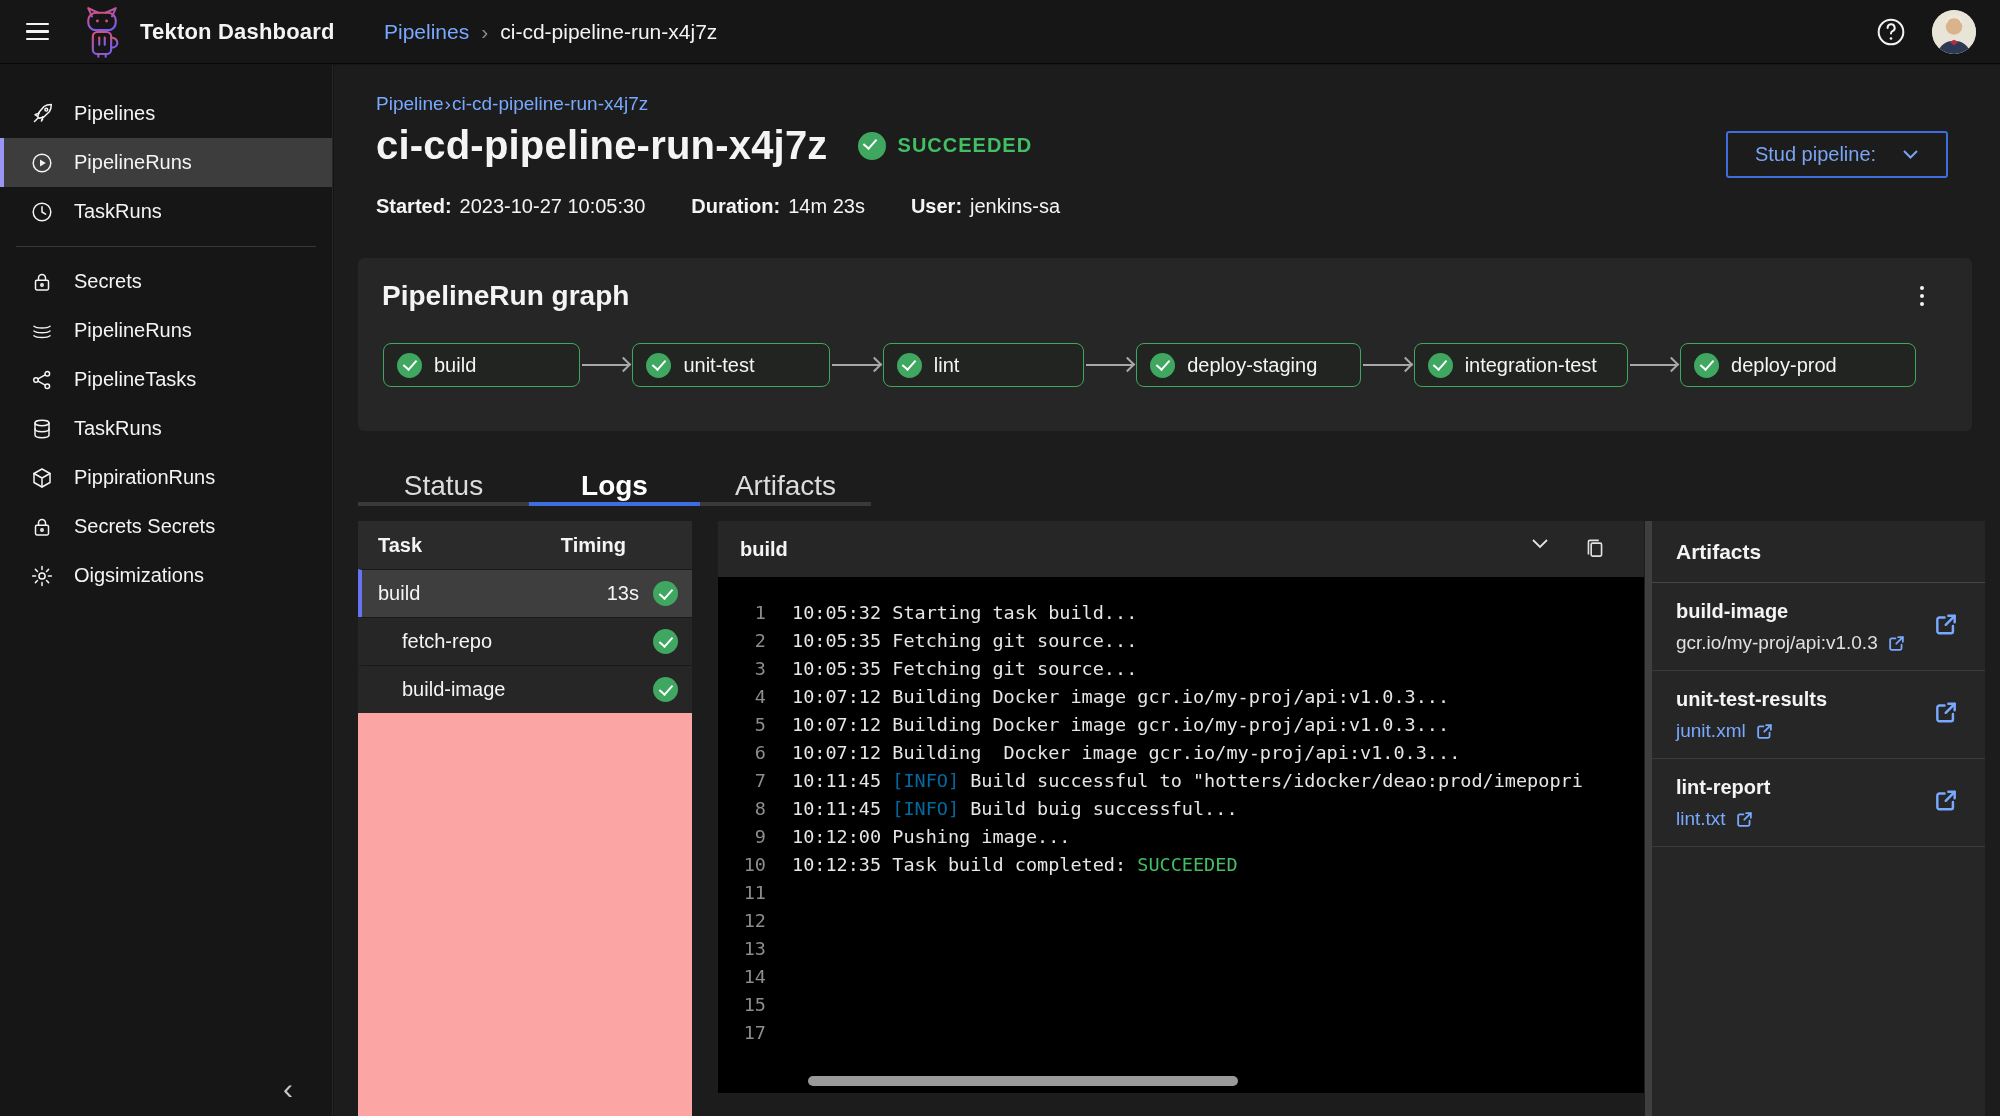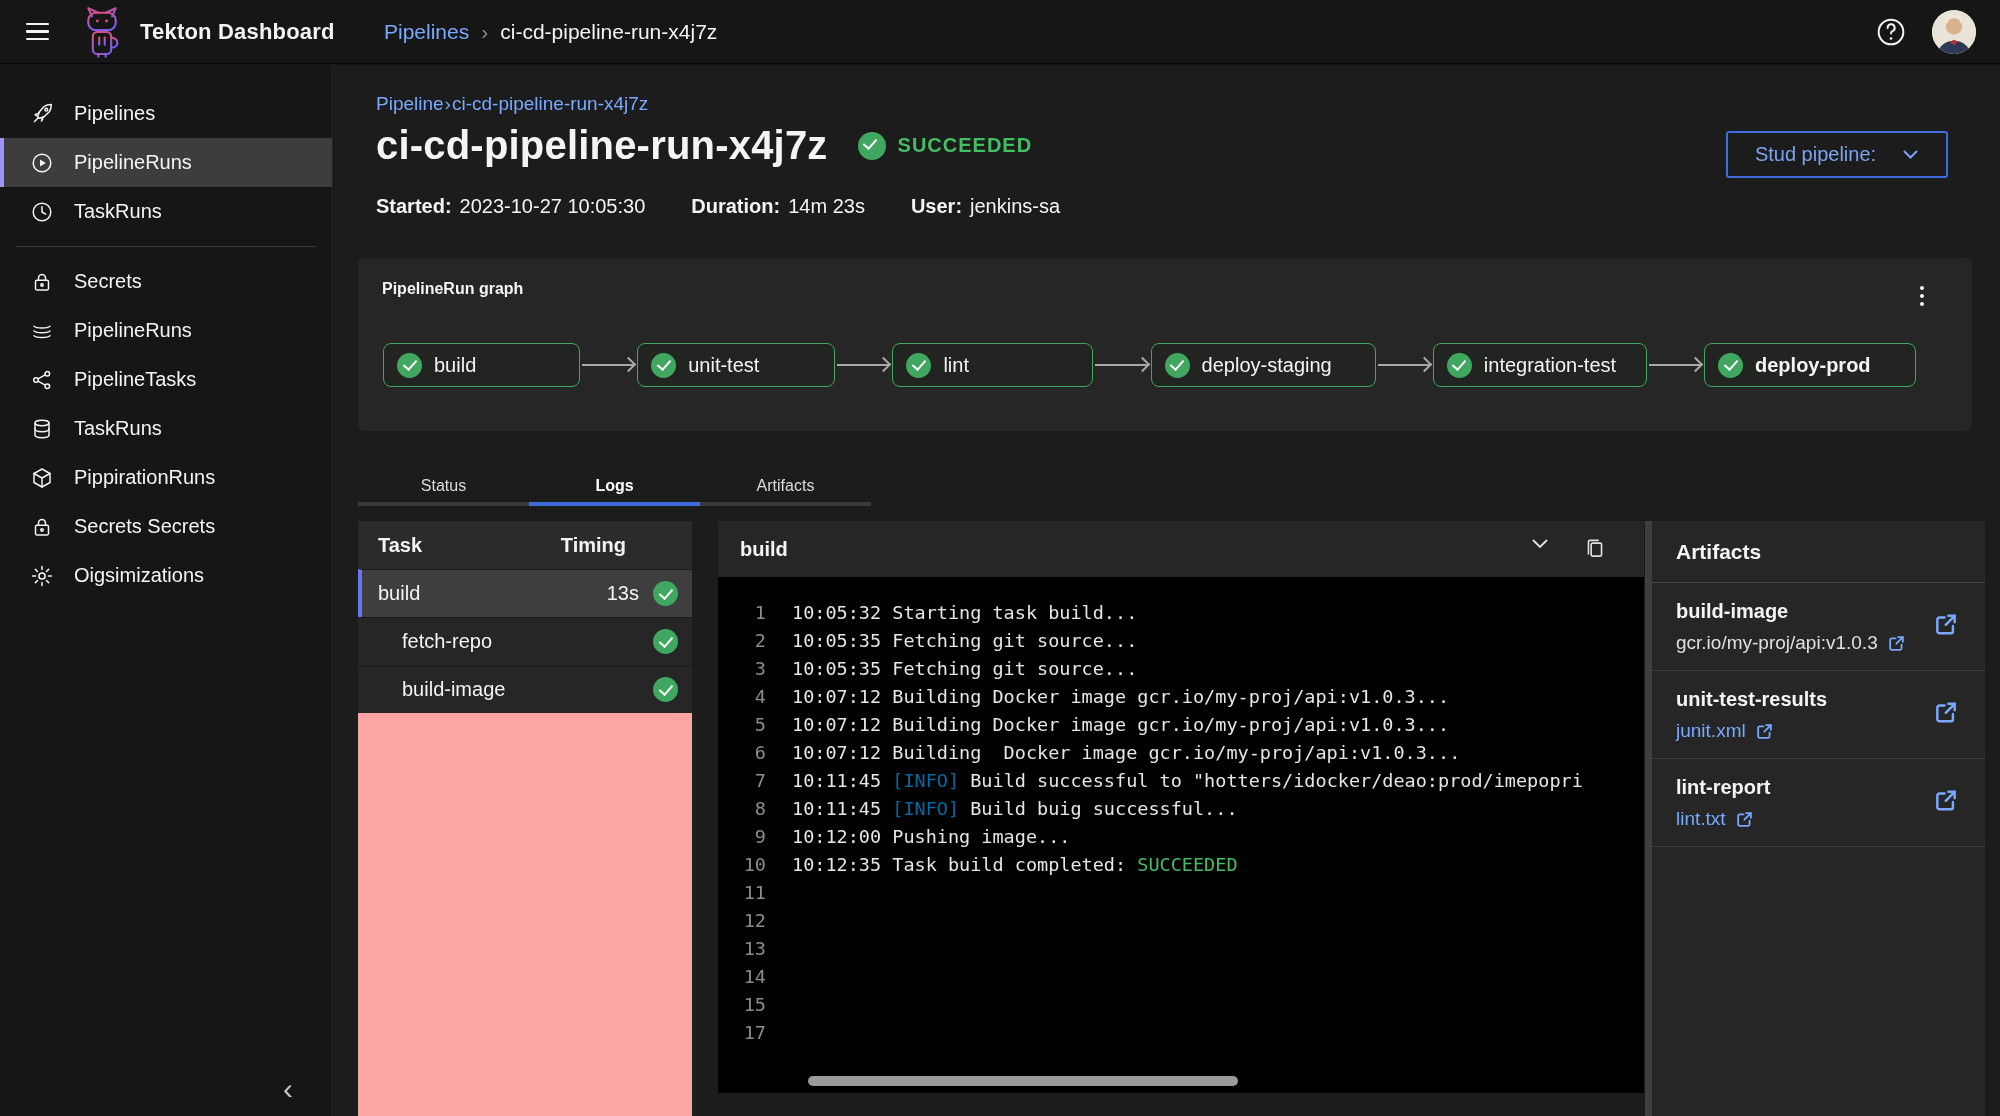--- a/index.html
+++ b/index.html
@@ -42,38 +42,38 @@
   .status-chip b{color:#42be65;font-size:20px;letter-spacing:1px}
   .meta-row{position:absolute;left:42px;top:130px;font-size:20px;display:flex;gap:46px;color:#f4f4f4}
   .meta-row b{font-weight:bold;margin-right:8px}
   .run-btn{position:absolute;right:52px;top:66px;width:222px;height:47px;border:2px solid #3d6dde;
            border-radius:3px;background:transparent;color:#7aa4f2;font-size:20px;
            font-family:inherit;display:flex;align-items:center;justify-content:center;gap:26px;cursor:pointer}
 
   
   .graph-card{position:absolute;left:24px;top:193px;width:1614px;height:173px;background:#262626;
               border-radius:6px}
-  .graph-title{position:absolute;left:24px;top:22px;font-size:16px;font-weight:bold}
+  .graph-title{position:absolute;left:24px;top:22px;font-size:28px;font-weight:bold}
   .kebab{position:absolute;right:44px;top:20px;cursor:pointer;padding:4px}
   .kebab i{display:block;width:4.5px;height:4.5px;border-radius:50%;background:#f4f4f4;margin:3.5px 0}
   .graph-nodes{position:absolute;left:25px;right:56px;top:85px;display:flex;align-items:center}
   .g-node{flex:0 0 auto;height:44px;border:1.5px solid #3fa75f;border-radius:8px;background:#212421;
           display:flex;align-items:center;padding:0 18px 0 13px;gap:12px;cursor:pointer}
   .g-node span.lbl{font-size:20px;white-space:nowrap}
   .g-arrow{flex:1 1 auto;height:2px;background:#a8a8a8;position:relative;margin:0 2px}
   .g-arrow::after{content:"";position:absolute;right:1px;top:-5px;width:9px;height:9px;
           border:solid #a8a8a8;border-width:0 2px 2px 0;transform:rotate(-45deg)}
 
   .chk{display:inline-block;flex:none;width:25px;height:25px;border-radius:50%;background:#3fa75f;position:relative}
   .chk::after{content:"";position:absolute;left:8.5px;top:4.5px;width:6px;height:11px;
           border:solid #fff;border-width:0 2.6px 2.6px 0;transform:rotate(42deg)}
 
   
   .tabs{position:absolute;left:24px;top:404px;display:flex;border-bottom:4px solid #3a3a3a;width:513px}
-  .tab{width:171px;height:37px;display:flex;align-items:center;justify-content:center;font-size:16px;
+  .tab{width:171px;height:37px;display:flex;align-items:center;justify-content:center;font-size:28px;
        color:#dcdcdc;cursor:pointer;border-bottom:4px solid transparent;margin-bottom:-4px}
   .tab.active{color:#fff;font-weight:bold;border-bottom-color:#3d6dde}
 
   
   .panels{position:absolute;left:24px;top:456px;bottom:0;right:15px}
   .task-panel{position:absolute;left:0;top:0;bottom:0;width:334px;background:#fca5a5}
   .task-head{height:48px;background:#2b2b2b;display:flex;align-items:center;font-weight:bold;font-size:20px}
   .task-head .c1{margin-left:20px}
   .task-head .c2{margin-left:auto;margin-right:66px}
   .task-row{height:48px;display:flex;align-items:center;background:#262626;border-top:1px solid #1a1a1a;
@@ -303,21 +303,21 @@
         <div class="g-node" style="width: 225px;">
           <span class="chk"></span>
           <span class="lbl">deploy-staging</span>
         </div>
         <div class="g-arrow"></div>
         <div class="g-node" style="width: 214px;">
           <span class="chk"></span>
           <span class="lbl">integration-test</span>
         </div>
         <div class="g-arrow"></div>
-        <div class="g-node" style="width: 212px; font-weight: bold;">
+        <div class="g-node" style="width: 236px;">
           <span class="chk"></span>
           <span class="lbl">deploy-prod</span>
         </div>
       </div>
   </div>
 
   <div class="tabs">
       <div class="tab">Status</div>
       <div class="tab active">Logs</div>
       <div class="tab">Artifacts</div>

